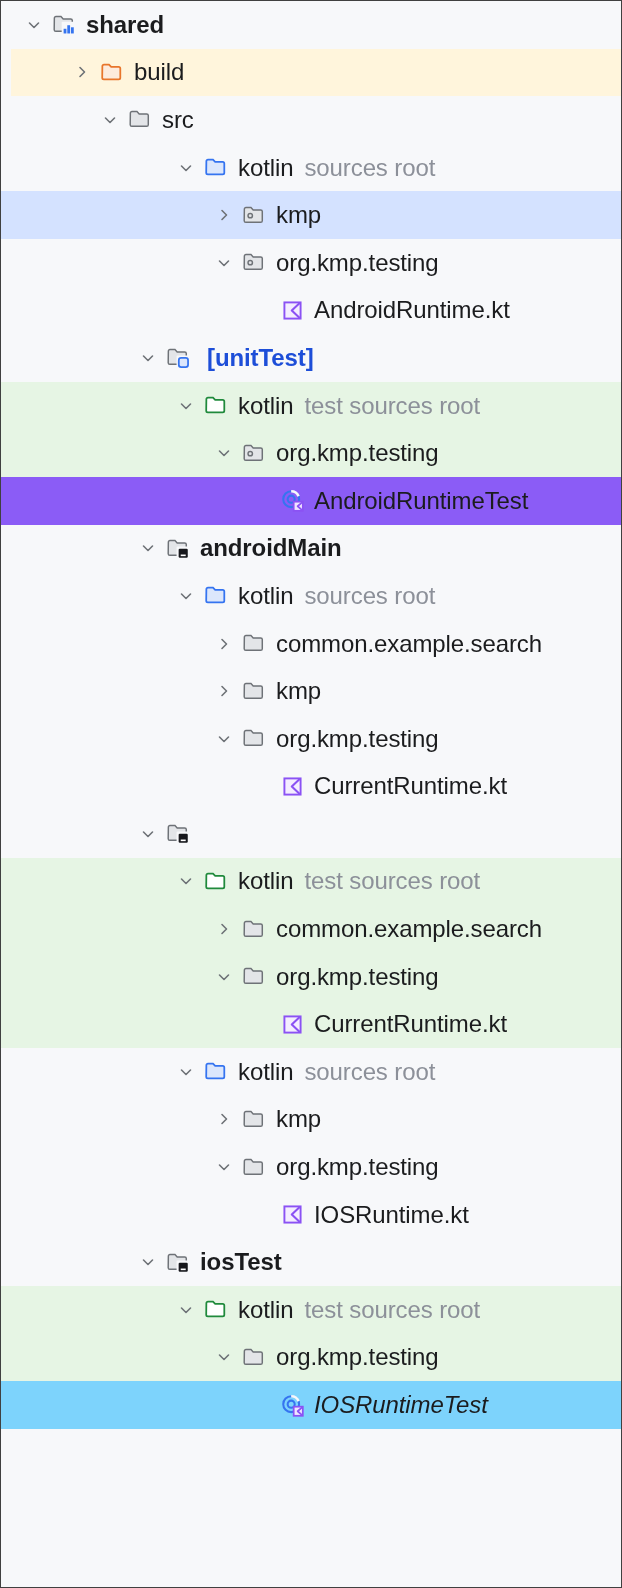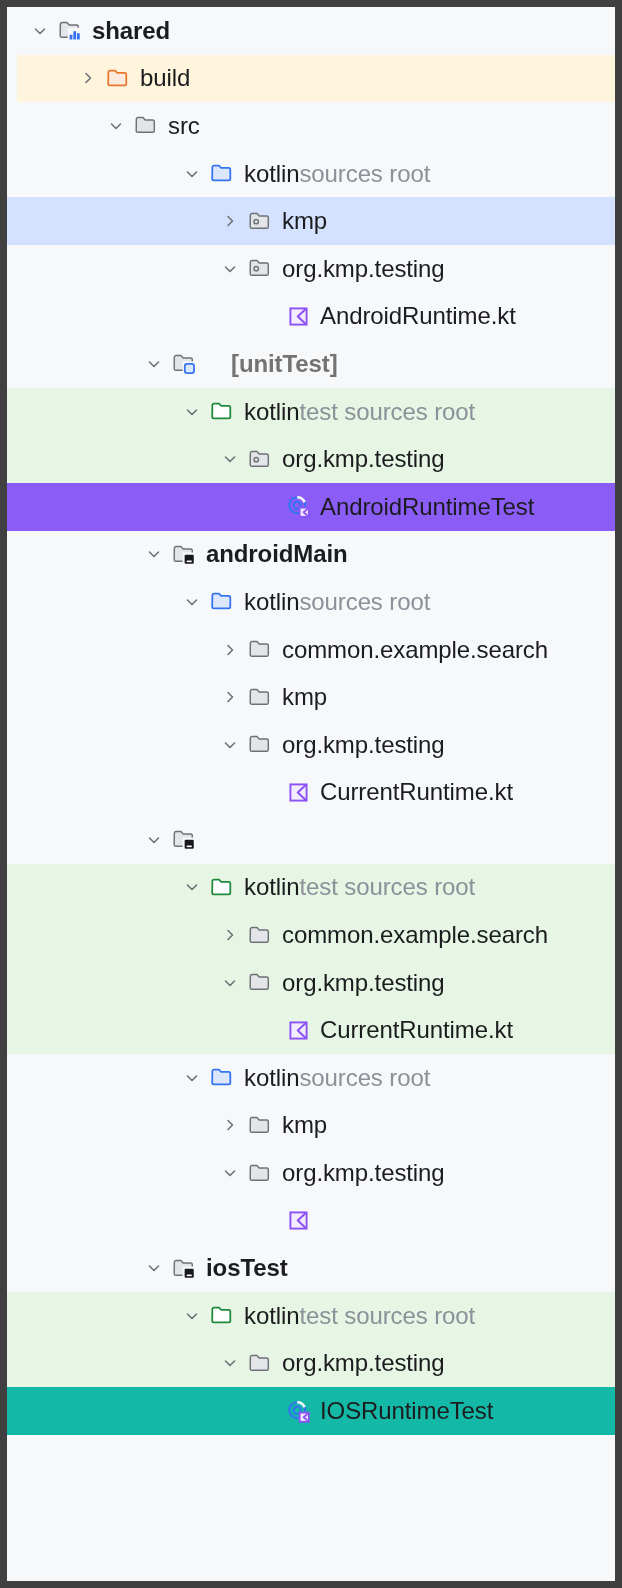--- a/index.html
+++ b/index.html
@@ -8,21 +8,21 @@
     background: #ffffff;
   }
   body {
     font-family: "Liberation Sans", "DejaVu Sans", sans-serif;
   }
   #tree-panel {
     position: relative;
     width: 622px;
     height: 1588px;
     background: #F7F8FA;
-    border: 7px solid #404040;
+    border: 1px solid #404040;
     overflow: hidden;
   }
   .row {
     position: relative;
     height: 47.6px;
     display: flex;
     align-items: center;
     white-space: nowrap;
     font-size: 24px;
     color: #1B1C1E;
@@ -55,20 +55,21 @@
     align-items: center;
     justify-content: center;
   }
   .icon svg { display: block; }
 
   .label { flex: none; }
   .label.bold { font-weight: bold; }
   .tagtext {
     flex: none;
     color: #8C9099;
+    margin-left: 11px;
     font-size: 24px;
   }
 </style>
 </head>
 <body>
 
 <div id="tree-panel" style="background: rgb(247, 248, 250);">
     <div class="row">
       <span class="indent" style="width: 18px;"></span>
       <span class="arrow">
@@ -180,21 +181,21 @@
           <path d="M3.5 6 L8 10.5 L12.5 6"></path>
         </svg>
       </span>
       <span class="icon">
         <svg width="25" height="25" viewBox="0 0 17 17">
           <path d="M1.6 4.2 a1.1 1.1 0 0 1 1.1-1.1 h3.4 l1.5 1.6 h5.1 a1.1 1.1 0 0 1 1.1 1.1 v6.2 a1.1 1.1 0 0 1 -1.1 1.1 h-10.1 a1.1 1.1 0 0 1 -1.1 -1.1 z" fill="#E3E5E8" stroke="#6E7277" stroke-width="1"></path>
           <rect x="7.2" y="7.2" width="9.2" height="9.2" rx="0.6" fill="#F7F8FA"></rect>
           <rect x="8.7" y="8.7" width="6.3" height="6.3" rx="1.6" fill="#DCE7FC" stroke="#3574F0" stroke-width="1.2"></rect>
         </svg>
       </span>
-      <span class="tagtext" style="color: #737373; font-weight: bold; margin-left: 25px;">[unitTest]</span>
+      <span class="tagtext" style="color: #1d4ed8; font-weight: bold; margin-left: 7px;">[unitTest]</span>
     </div>
     <div class="row test" style="background: rgb(230, 245, 228);">
       <span class="indent" style="width: 170px;"></span>
       <span class="arrow">
         <svg width="16" height="16" viewBox="0 0 16 16" fill="none" stroke="#6E7277" stroke-width="1.6" stroke-linecap="round" stroke-linejoin="round">
           <path d="M3.5 6 L8 10.5 L12.5 6"></path>
         </svg>
       </span>
       <span class="icon">
         <svg width="25" height="25" viewBox="0 0 17 17">
@@ -441,20 +442,21 @@
       <span class="indent" style="width: 246px;"></span>
       <span class="arrow empty">
         <svg width="16" height="16" viewBox="0 0 16 16"></svg>
       </span>
       <span class="icon">
         <svg width="25" height="25" viewBox="0 0 17 17">
           <rect x="3.0" y="3.0" width="11.0" height="11.0" fill="#F4EDFF" stroke="#8B52F4" stroke-width="1.3"></rect>
           <path d="M13.4 3.4 L8.0 8.5 L13.4 13.6" fill="none" stroke="#8B52F4" stroke-width="1.4" stroke-linejoin="round"></path>
         </svg>
       </span>
+      <span class="label">IOSRuntime.kt</span>
     </div>
     <div class="row">
       <span class="indent" style="width: 132px;"></span>
       <span class="arrow">
         <svg width="16" height="16" viewBox="0 0 16 16" fill="none" stroke="#6E7277" stroke-width="1.6" stroke-linecap="round" stroke-linejoin="round">
           <path d="M3.5 6 L8 10.5 L12.5 6"></path>
         </svg>
       </span>
       <span class="icon">
         <svg width="25" height="25" viewBox="0 0 17 17">
@@ -488,21 +490,21 @@
           <path d="M3.5 6 L8 10.5 L12.5 6"></path>
         </svg>
       </span>
       <span class="icon">
         <svg width="25" height="25" viewBox="0 0 17 17">
           <path d="M1.6 4.2 a1.1 1.1 0 0 1 1.1-1.1 h3.4 l1.5 1.6 h5.1 a1.1 1.1 0 0 1 1.1 1.1 v6.2 a1.1 1.1 0 0 1 -1.1 1.1 h-10.1 a1.1 1.1 0 0 1 -1.1 -1.1 z" fill="#E3E5E8" stroke="#6E7277" stroke-width="1"></path>
         </svg>
       </span>
       <span class="label">org.kmp.testing</span>
     </div>
-    <div class="row test" style="background: #14b8a6;">
+    <div class="row test" style="background: #7dd3fc; font-style: italic;">
       <span class="indent" style="width: 246px;"></span>
       <span class="arrow empty">
         <svg width="16" height="16" viewBox="0 0 16 16"></svg>
       </span>
       <span class="icon">
         <svg width="25" height="25" viewBox="0 0 17 17">
           <circle cx="7.6" cy="7.6" r="5.4" fill="none" stroke="#3574F0" stroke-width="1.4"></circle>
           <circle cx="7.6" cy="7.6" r="2.4" fill="none" stroke="#3574F0" stroke-width="1.4"></circle>
           <path d="M7.6 2.2 A5.4 5.4 0 0 1 12.6 5.6" fill="none" stroke="#F7F8FA" stroke-width="1.8"></path>
           <rect x="9.3" y="9.3" width="6.2" height="6.2" fill="#F1E6FF" stroke="#8B52F4" stroke-width="1.2"></rect>

